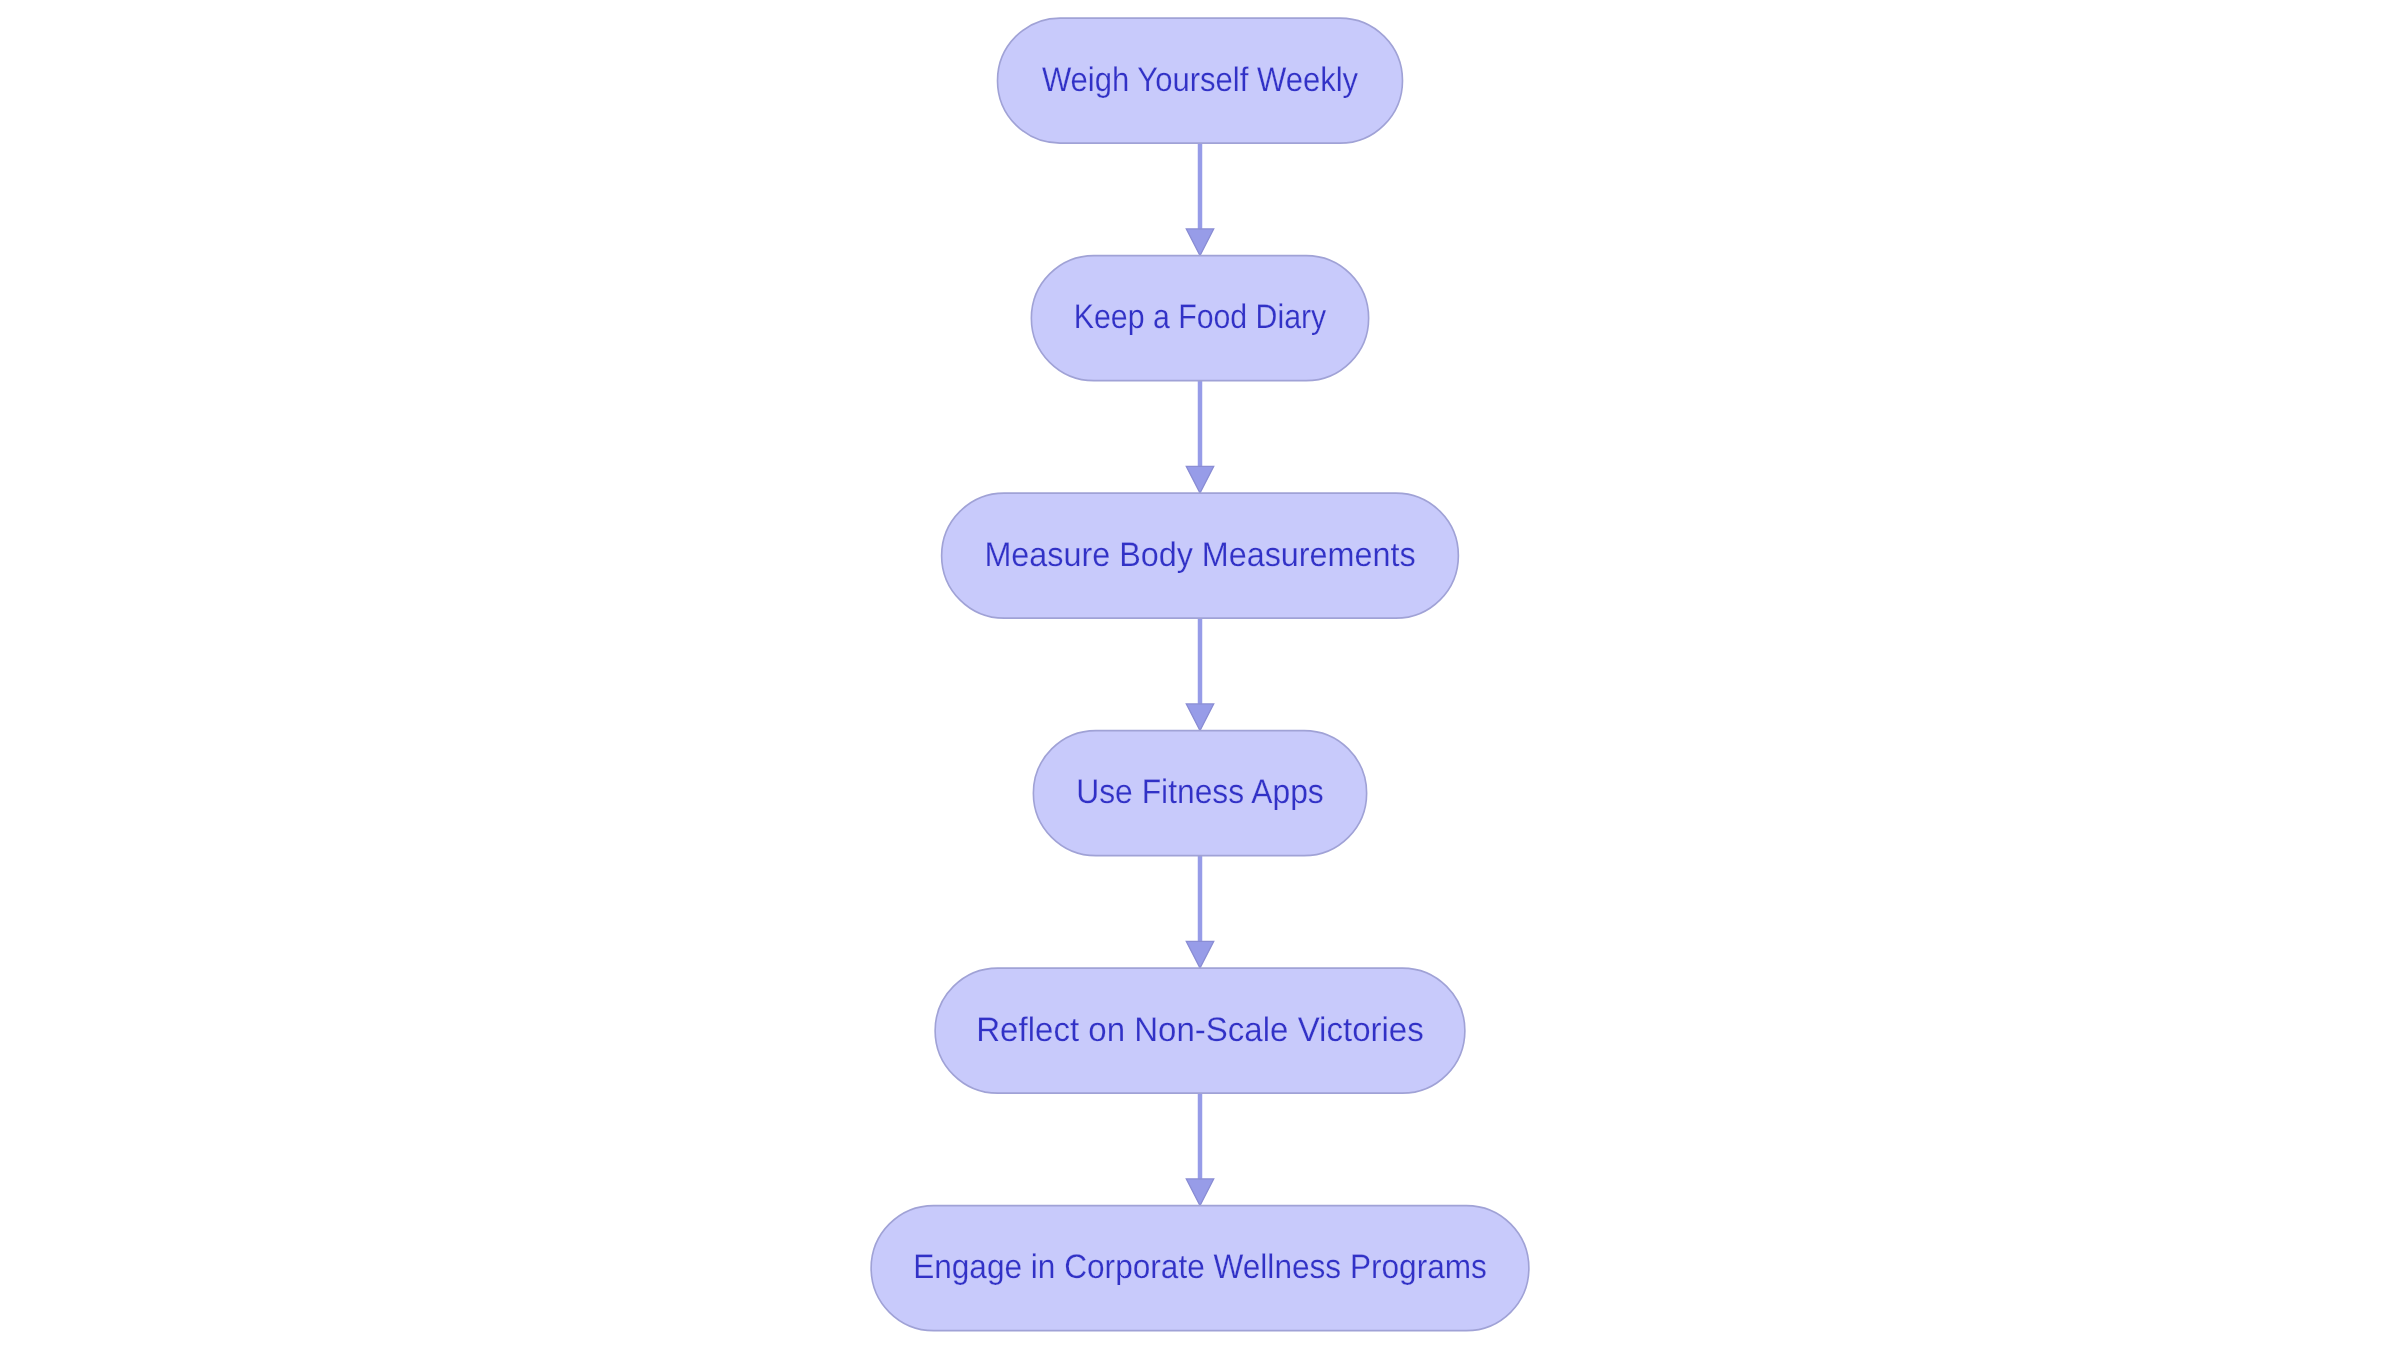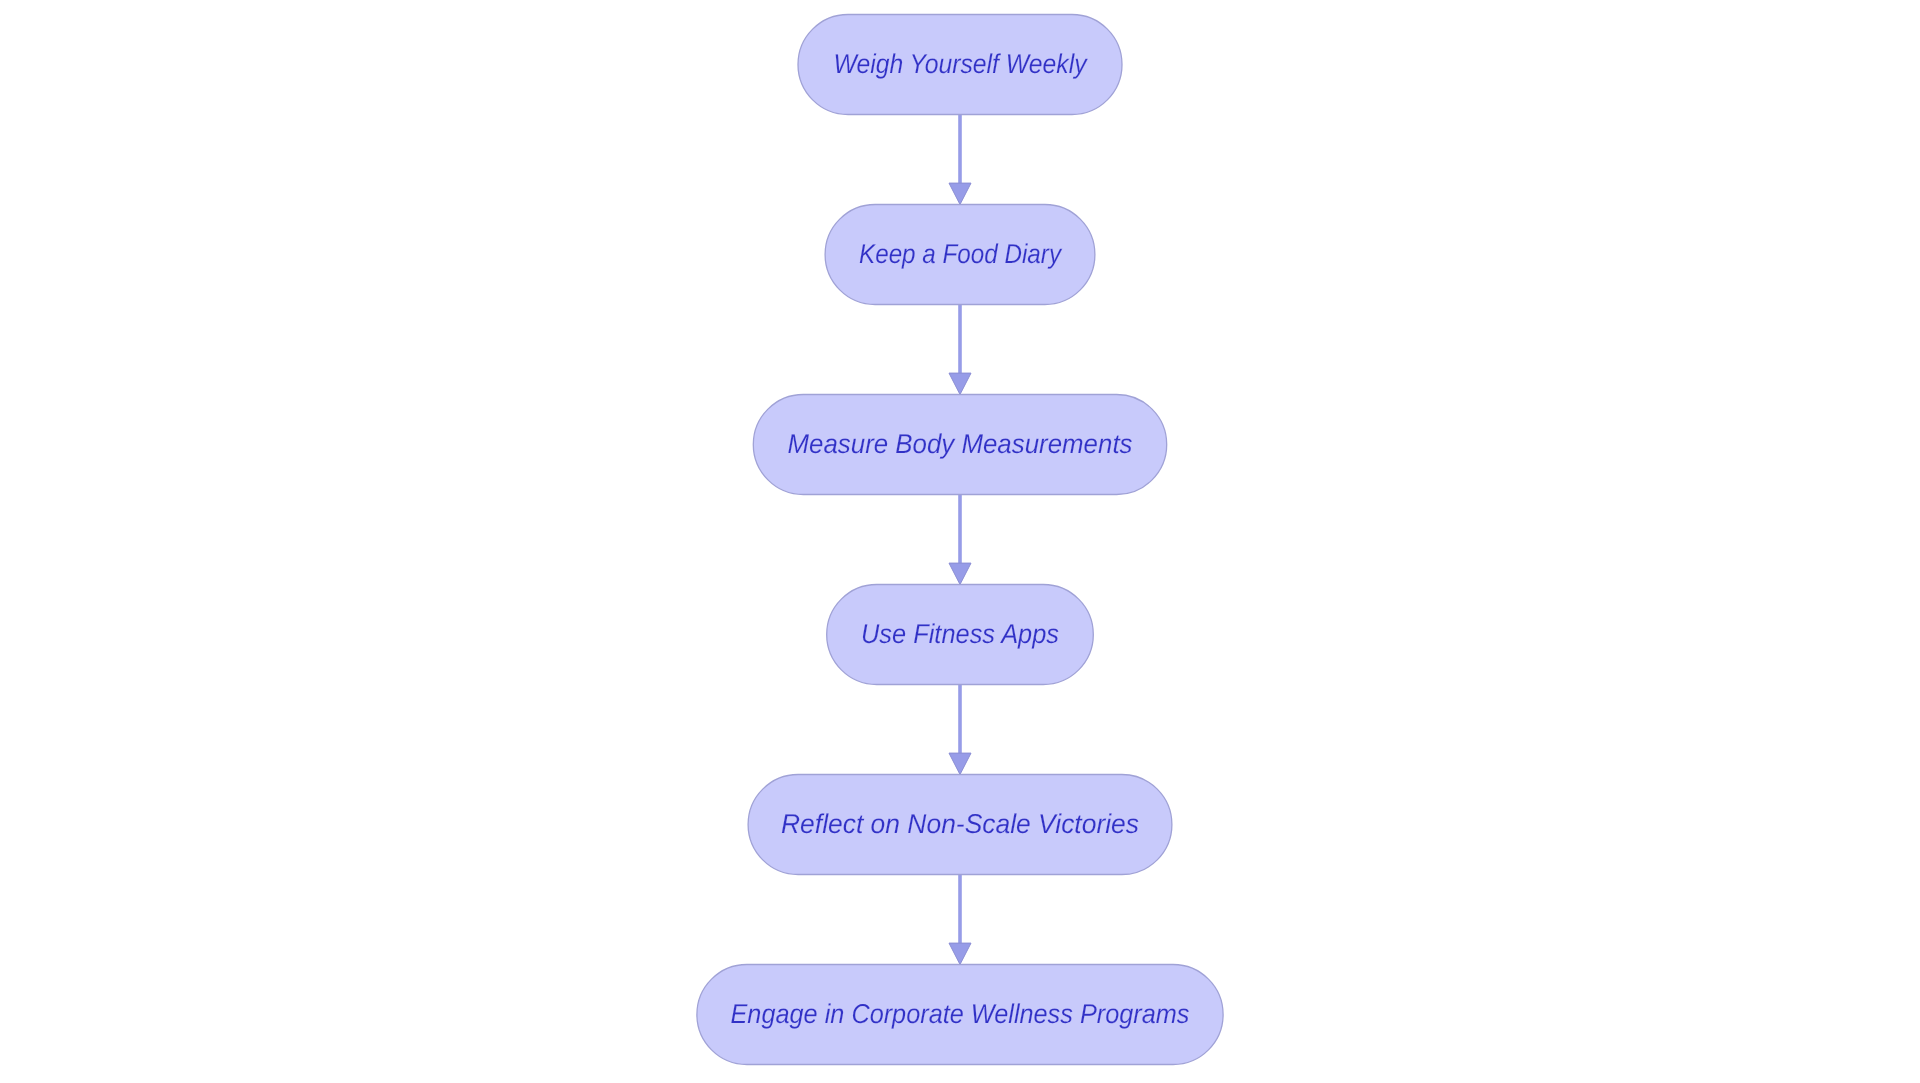--- a/index.html
+++ b/index.html
@@ -1,18 +1,18 @@
 <!DOCTYPE html>
 <html><head>
 <meta charset="utf-8">
 <title>Flowchart</title>
 <style>
   html,body{margin:0;padding:0;background:#ffffff;}
   body{width:1920px;height:1083px;font-family:"Liberation Sans",sans-serif;overflow:hidden;}
-  #root{position:relative;width:1884px;height:1083px;background:#ffffff;font-style:italic;}
+  #root{position:relative;width:1884px;height:1083px;background:#ffffff;}
   svg#flow{position:absolute;left:0;top:0;display:block;}
   .node-shape{ }
   .node-label{
     font-family:"Liberation Sans",sans-serif;
     font-weight:400;
     font-size:27.2px;
     text-anchor:middle;
     dominant-baseline:central;
   }
   svg text{

